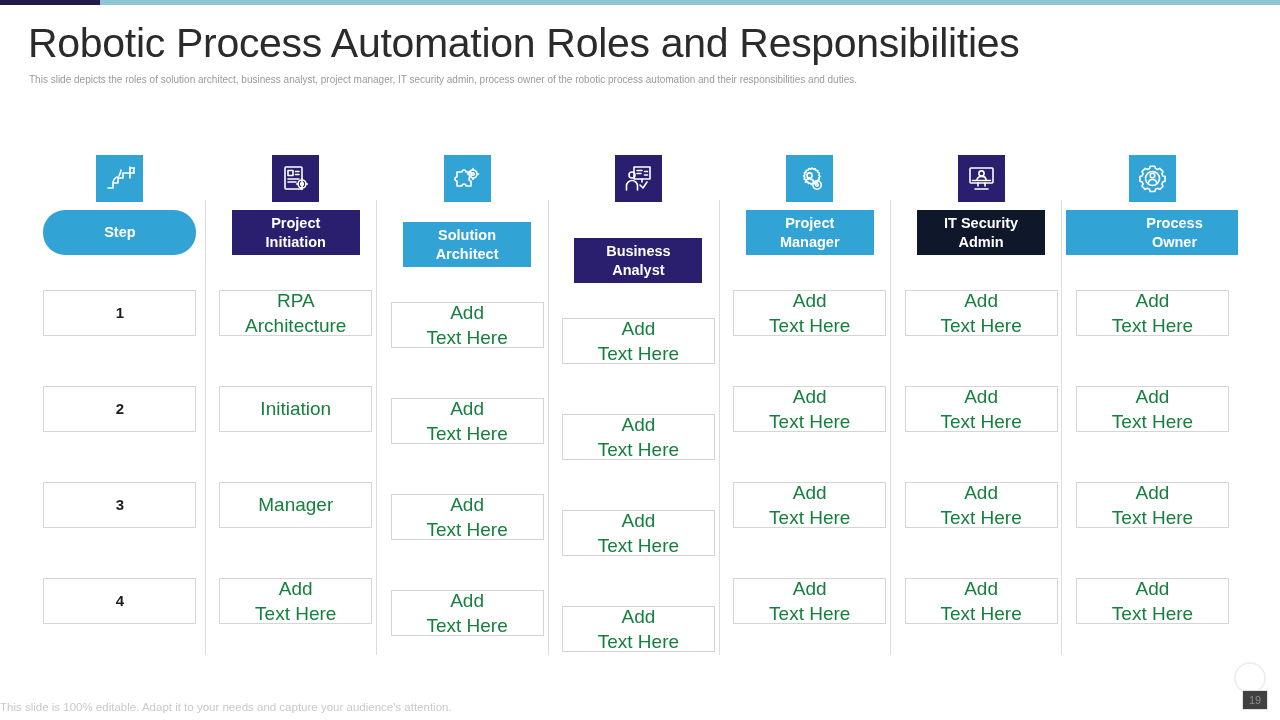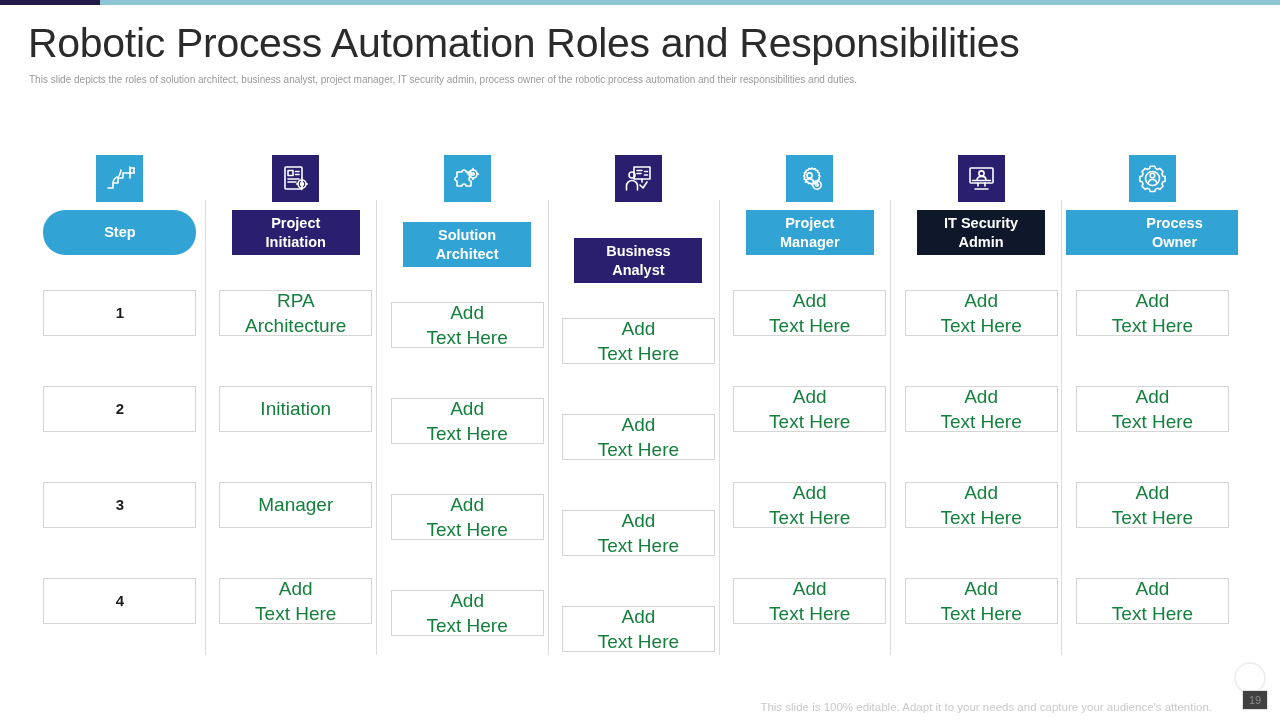--- a/index.html
+++ b/index.html
@@ -115,21 +115,21 @@
     font-size: 15px;
     color: #1d1d1d;
   }
   .cell:last-child { margin-bottom: 0; }
 
   
   .footer-note {
     position: absolute;
     bottom: 7px; left: 0;
     width: 1212px;
-    text-align: right;
+    text-align: left;
     font-size: 11.5px;
     color: #c9c9c9;
   }
   .page-badge {
     position: absolute;
     right: 12px; bottom: 10px;
     width: 24px; height: 18px;
     display: flex; align-items: center; justify-content: center;
     font-size: 11px;
     color: #8d8d8d;

